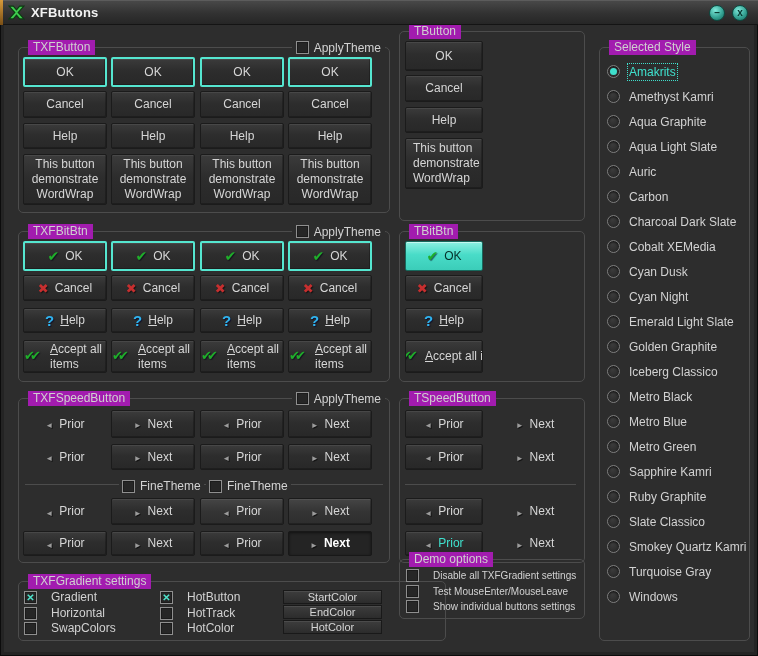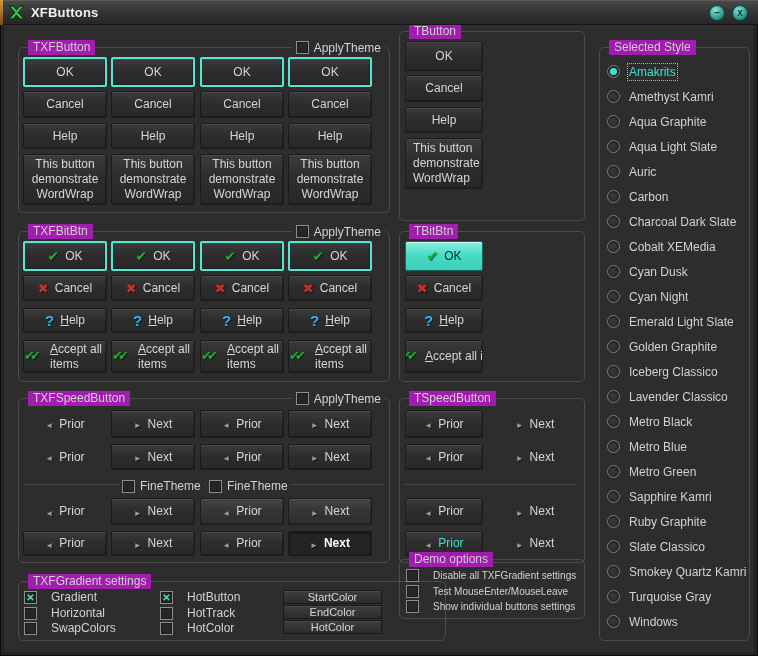--- a/index.html
+++ b/index.html
@@ -500,24 +500,20 @@
       <div class="radio-row">
         <span class="radio"></span>
         <span class="radio-label">Golden Graphite</span>
       </div>
 
       <div class="radio-row">
         <span class="radio"></span>
         <span class="radio-label">Iceberg Classico</span>
       </div>
 
-      <div class="radio-row">
-        <span class="radio"></span>
-        <span class="radio-label">Lavender Classico</span>
-      </div>
 
       <div class="radio-row">
         <span class="radio"></span>
         <span class="radio-label">Metro Black</span>
       </div>
 
       <div class="radio-row">
         <span class="radio"></span>
         <span class="radio-label">Metro Blue</span>
       </div>

